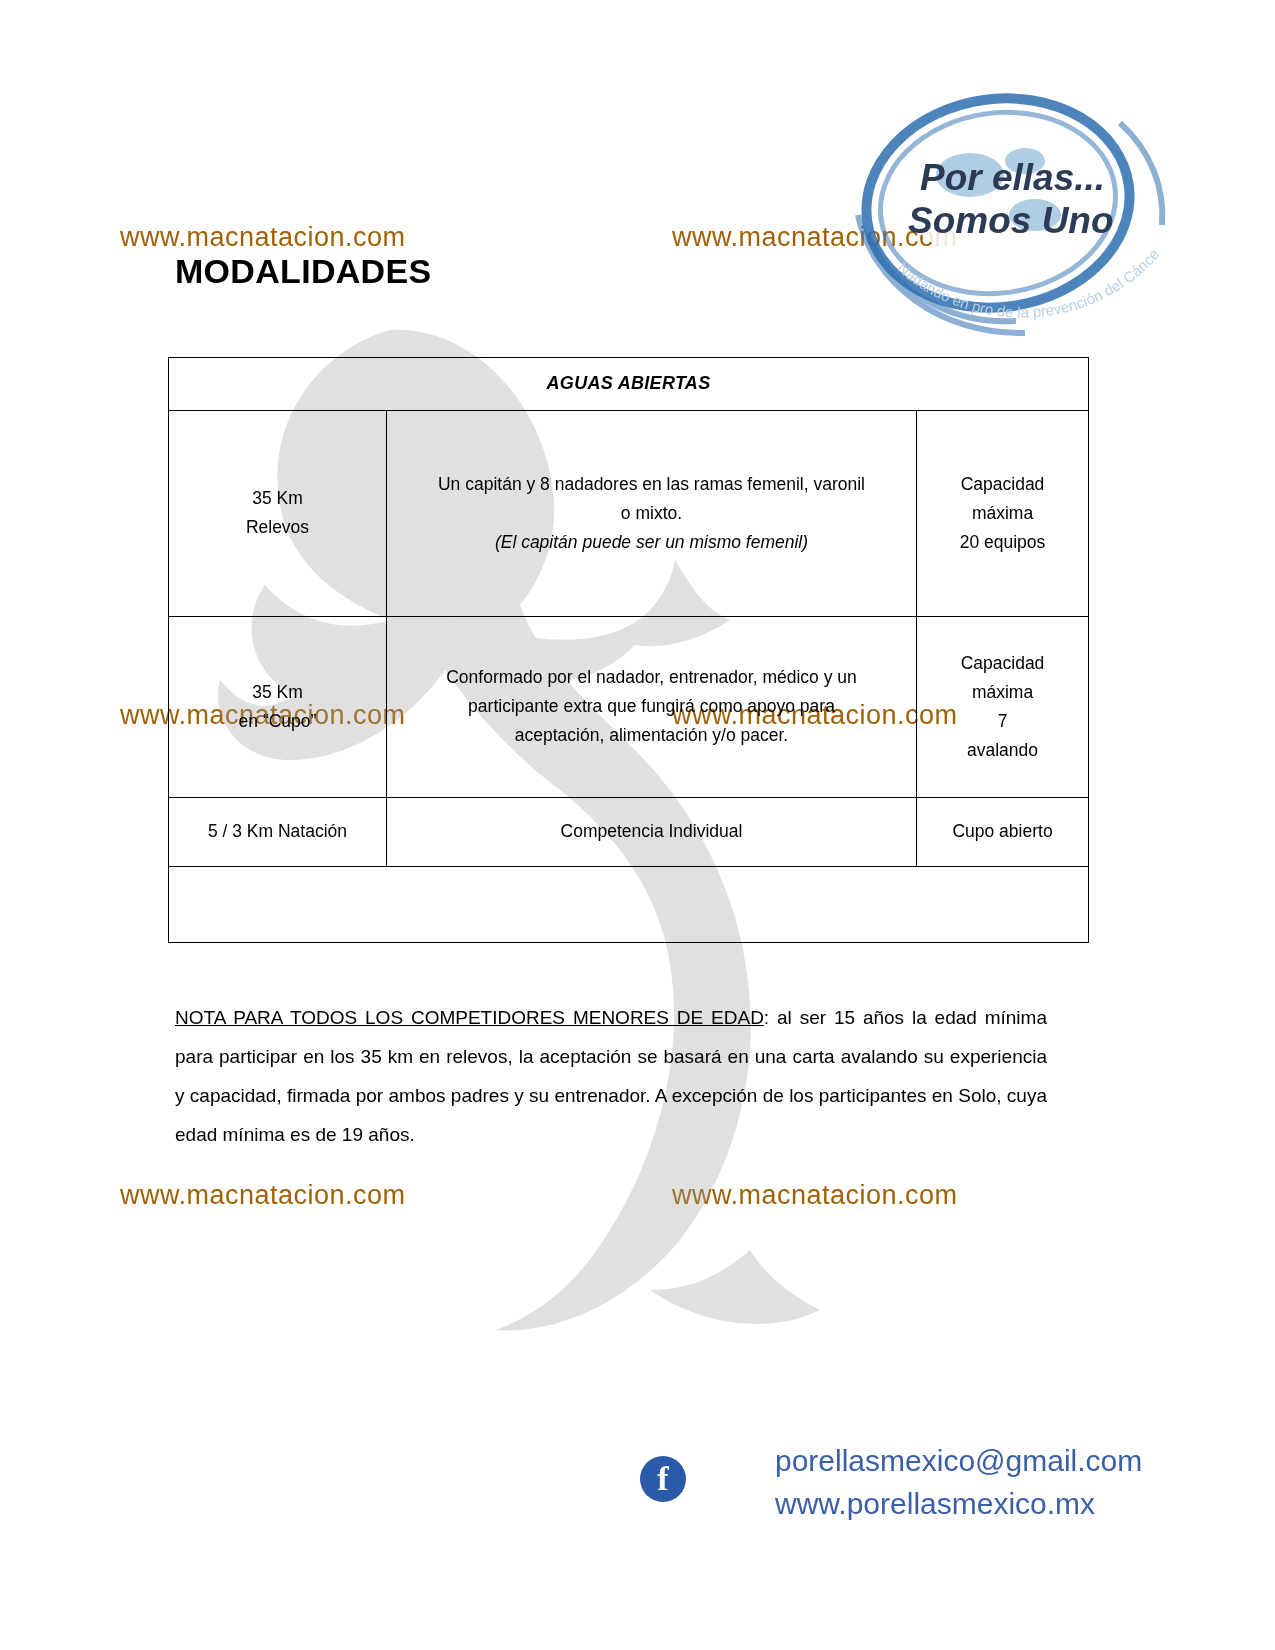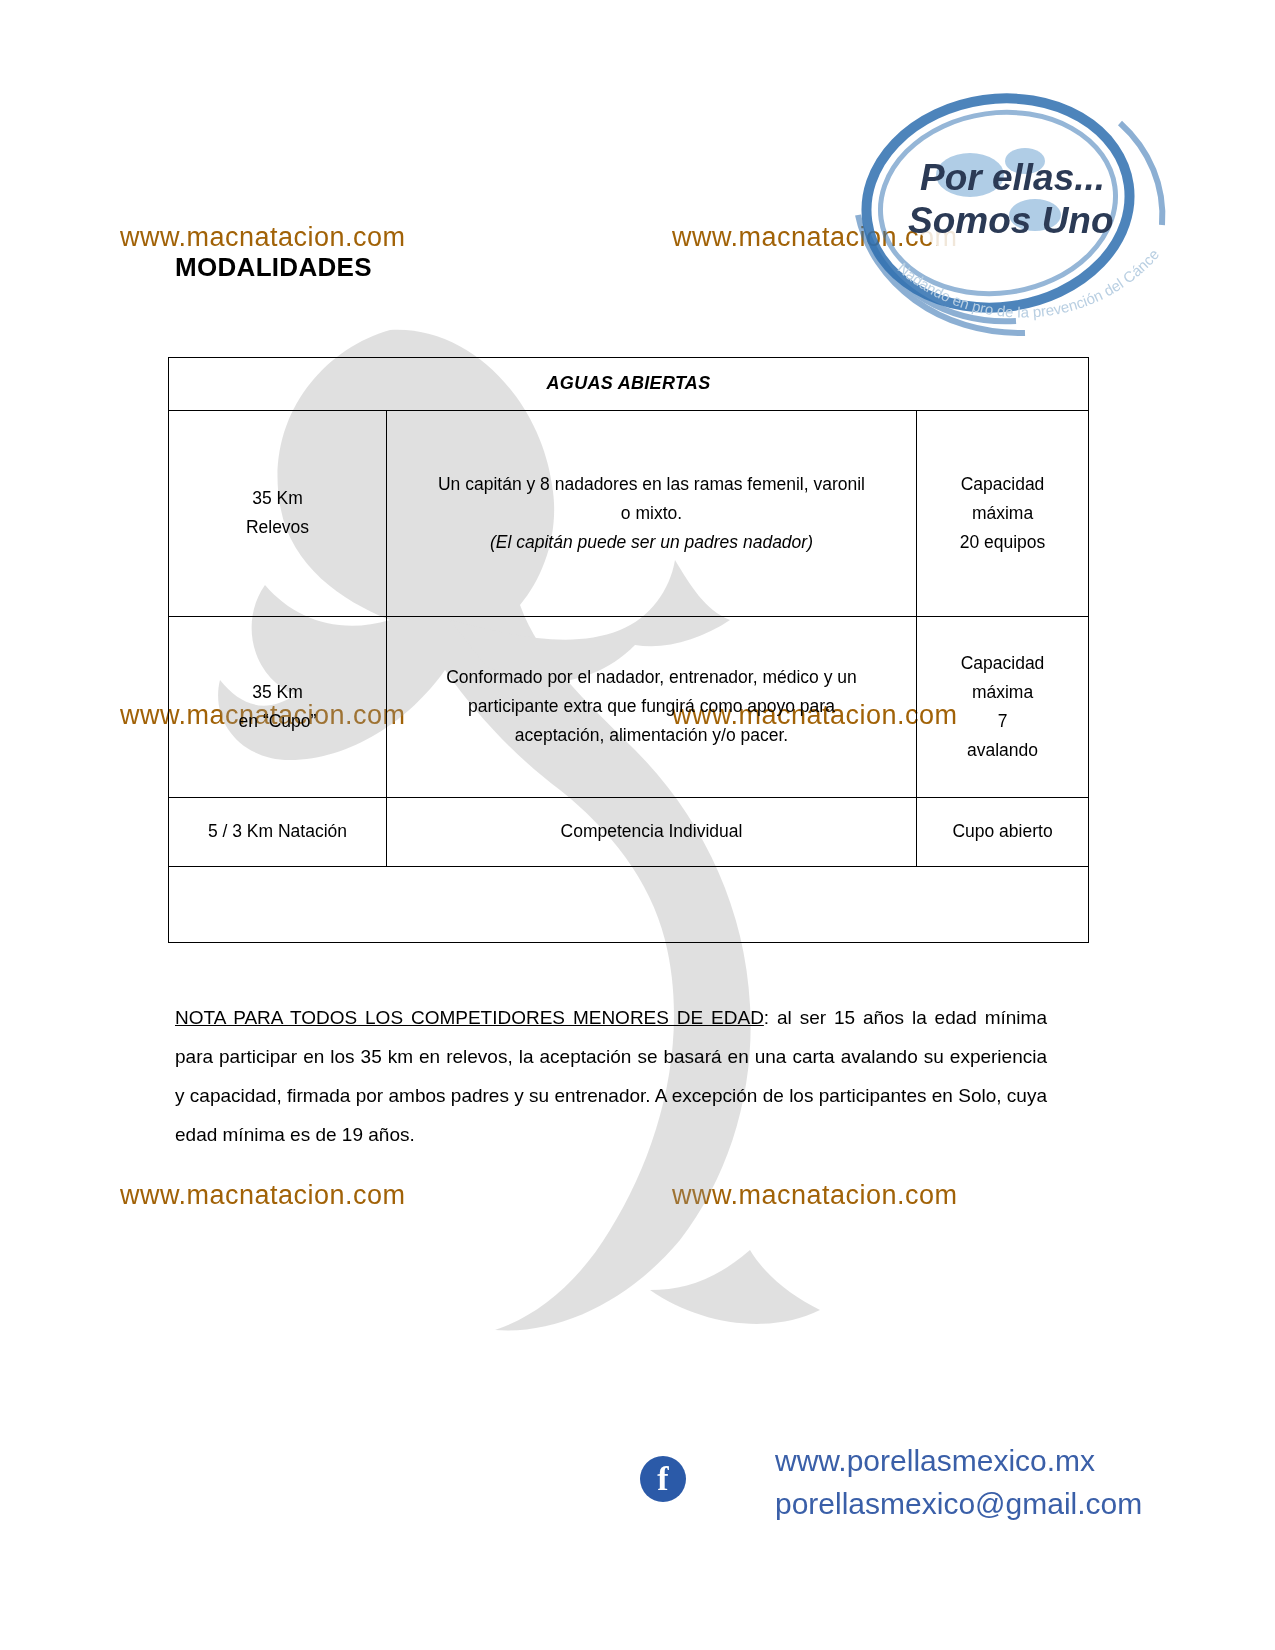--- a/index.html
+++ b/index.html
@@ -47,21 +47,21 @@
     width: 360px;
     height: 270px;
   }
   .logo svg { width: 100%; height: 100%; display: block; }
 
   
   .heading {
     position: absolute;
     left: 175px;
     top: 252px;
-    font-size: 26px;
+    font-size: 34px;
     font-weight: bold;
     letter-spacing: 0.3px;
   }
 
   
   .modal-table {
     position: absolute;
     left: 168px;
     top: 357px;
     width: 920px;
@@ -198,21 +198,21 @@
         <td class="header-cell" colspan="3">AGUAS ABIERTAS</td>
       </tr>
       <tr>
         <td class="cell-tall stacked">
           <div>35 Km</div>
           <div>Relevos</div>
         </td>
         <td class="cell-tall stacked">
           <div>Un capitán y 8 nadadores en las ramas femenil, varonil</div>
           <div>o mixto.</div>
-          <div class="italic-note">(El capitán puede ser un padres nadador)</div>
+          <div class="italic-note">(El capitán puede ser un mismo femenil)</div>
         </td>
         <td class="cell-tall stacked">
           <div>Capacidad</div>
           <div>máxima</div>
           <div>20 equipos</div>
         </td>
       </tr>
       <tr>
         <td class="cell-mid stacked">
           <div>35 Km</div>
@@ -239,18 +239,18 @@
         <td class="cell-empty" colspan="3">&nbsp;</td>
       </tr>
     </tbody>
   </table>
 
   <p class="note"><u>NOTA PARA TODOS LOS COMPETIDORES MENORES DE EDAD</u><span>: al ser 15 años la edad mínima para participar en los 35 km en relevos, la aceptación se basará en una carta avalando su experiencia y capacidad, firmada por ambos padres y su entrenador. A excepción de los participantes en Solo, cuya edad mínima es de 19 años.</span></p>
 
   <div class="footer">
     <div class="fb-icon">f</div>
     <div class="footer-lines">
+      <div>porellasmexico@gmail.com</div>
       <div>www.porellasmexico.mx</div>
-      <div>porellasmexico@gmail.com</div>
     </div>
   </div>
 
 </div>
 
 </body></html>

